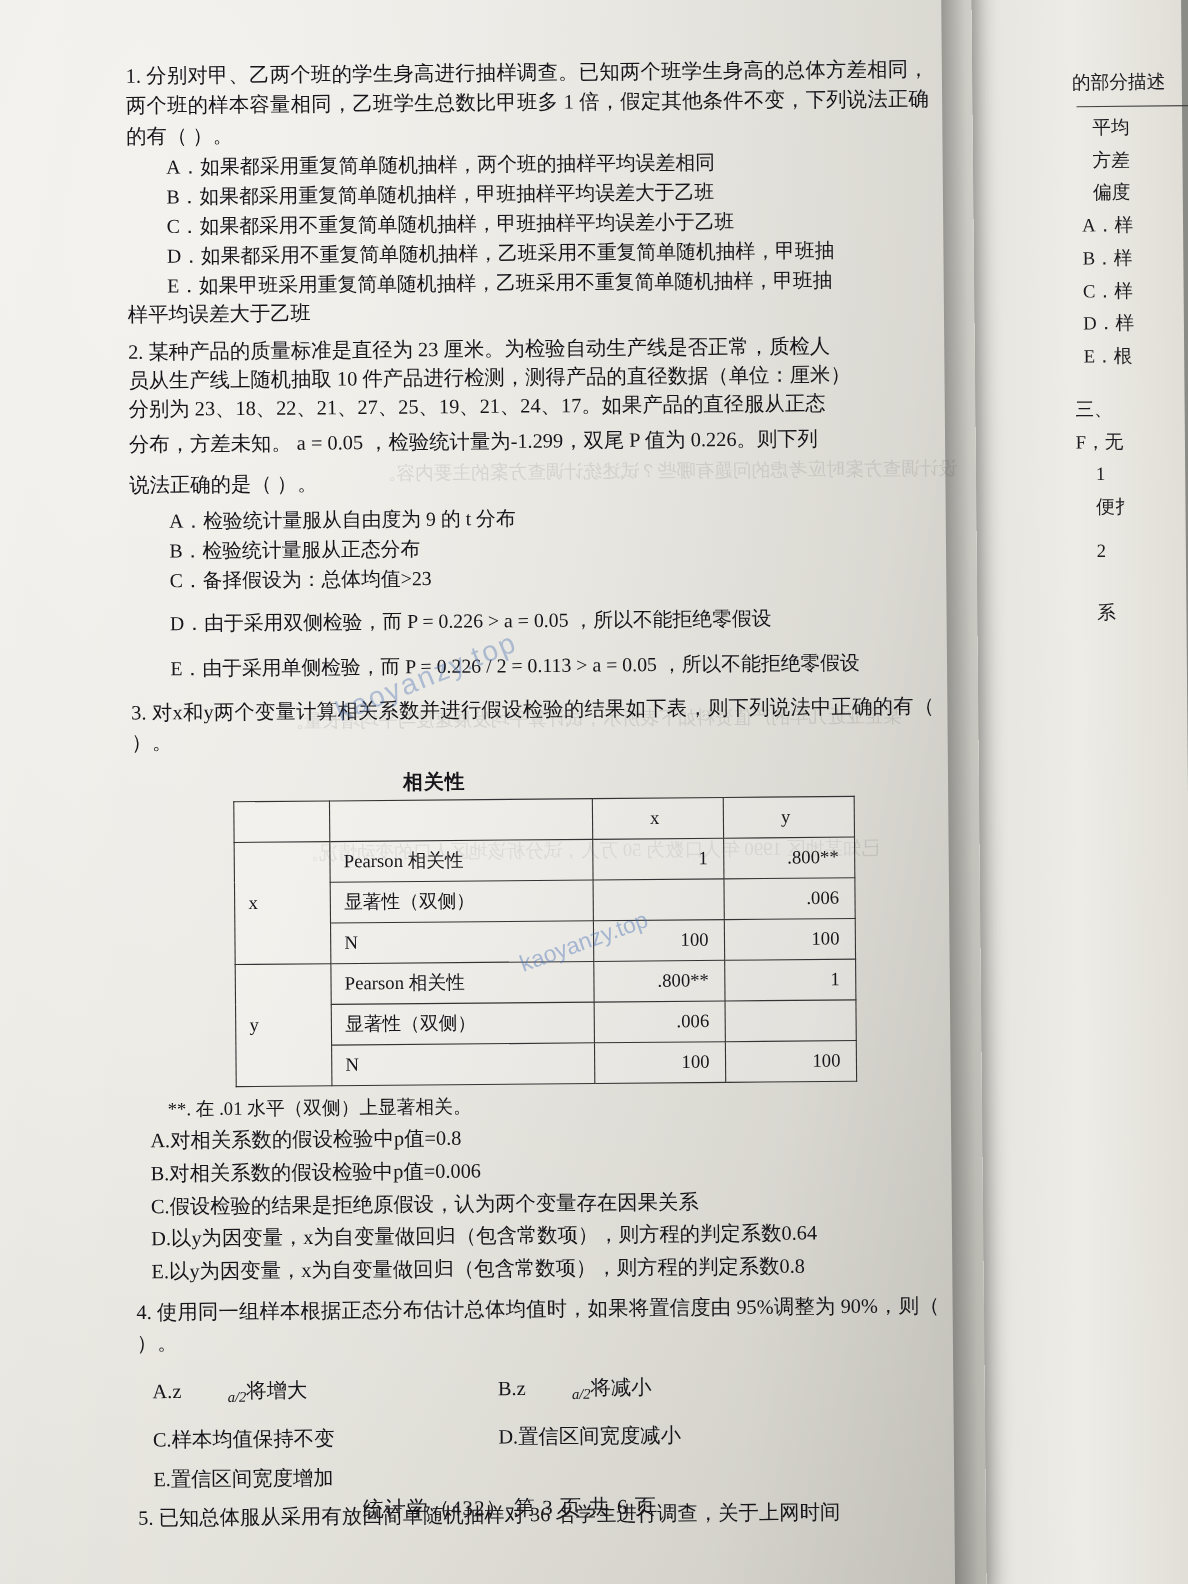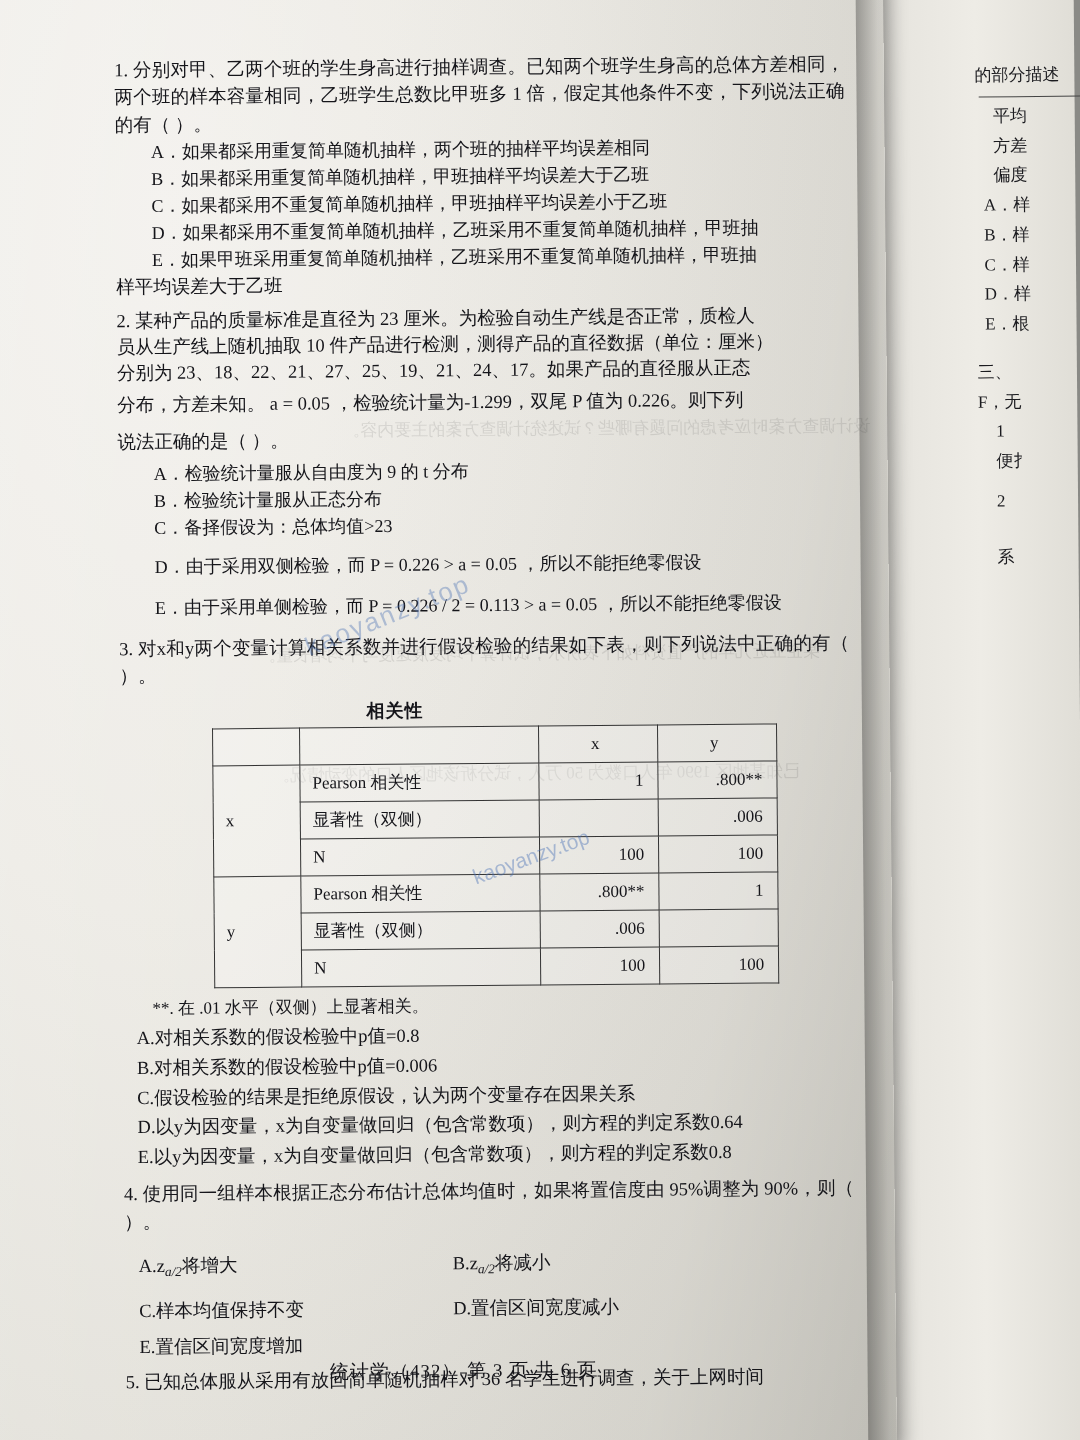--- a/index.html
+++ b/index.html
@@ -80,21 +80,21 @@
     font-size: 18px;
     line-height: 1.5;
     padding-left: 36px;
   }
   .opt-wide {
     font-size: 18.5px;
     line-height: 1.62;
     padding-left: 14px;
   }
   .tight { line-height: 1.42; }
-  .sub { font-size: 0.72em; vertical-align: -0.32em; font-style: italic; }
+  .sub { font-size: 0.72em; vertical-align: -0.32em; font-style: italic; margin-left: 42px; }
 
   
   .tbl-title {
     text-align: center;
     font-size: 18px;
     font-weight: bold;
     margin: 10px 0 4px 0;
     letter-spacing: 1px;
     padding-right: 180px;
   }

